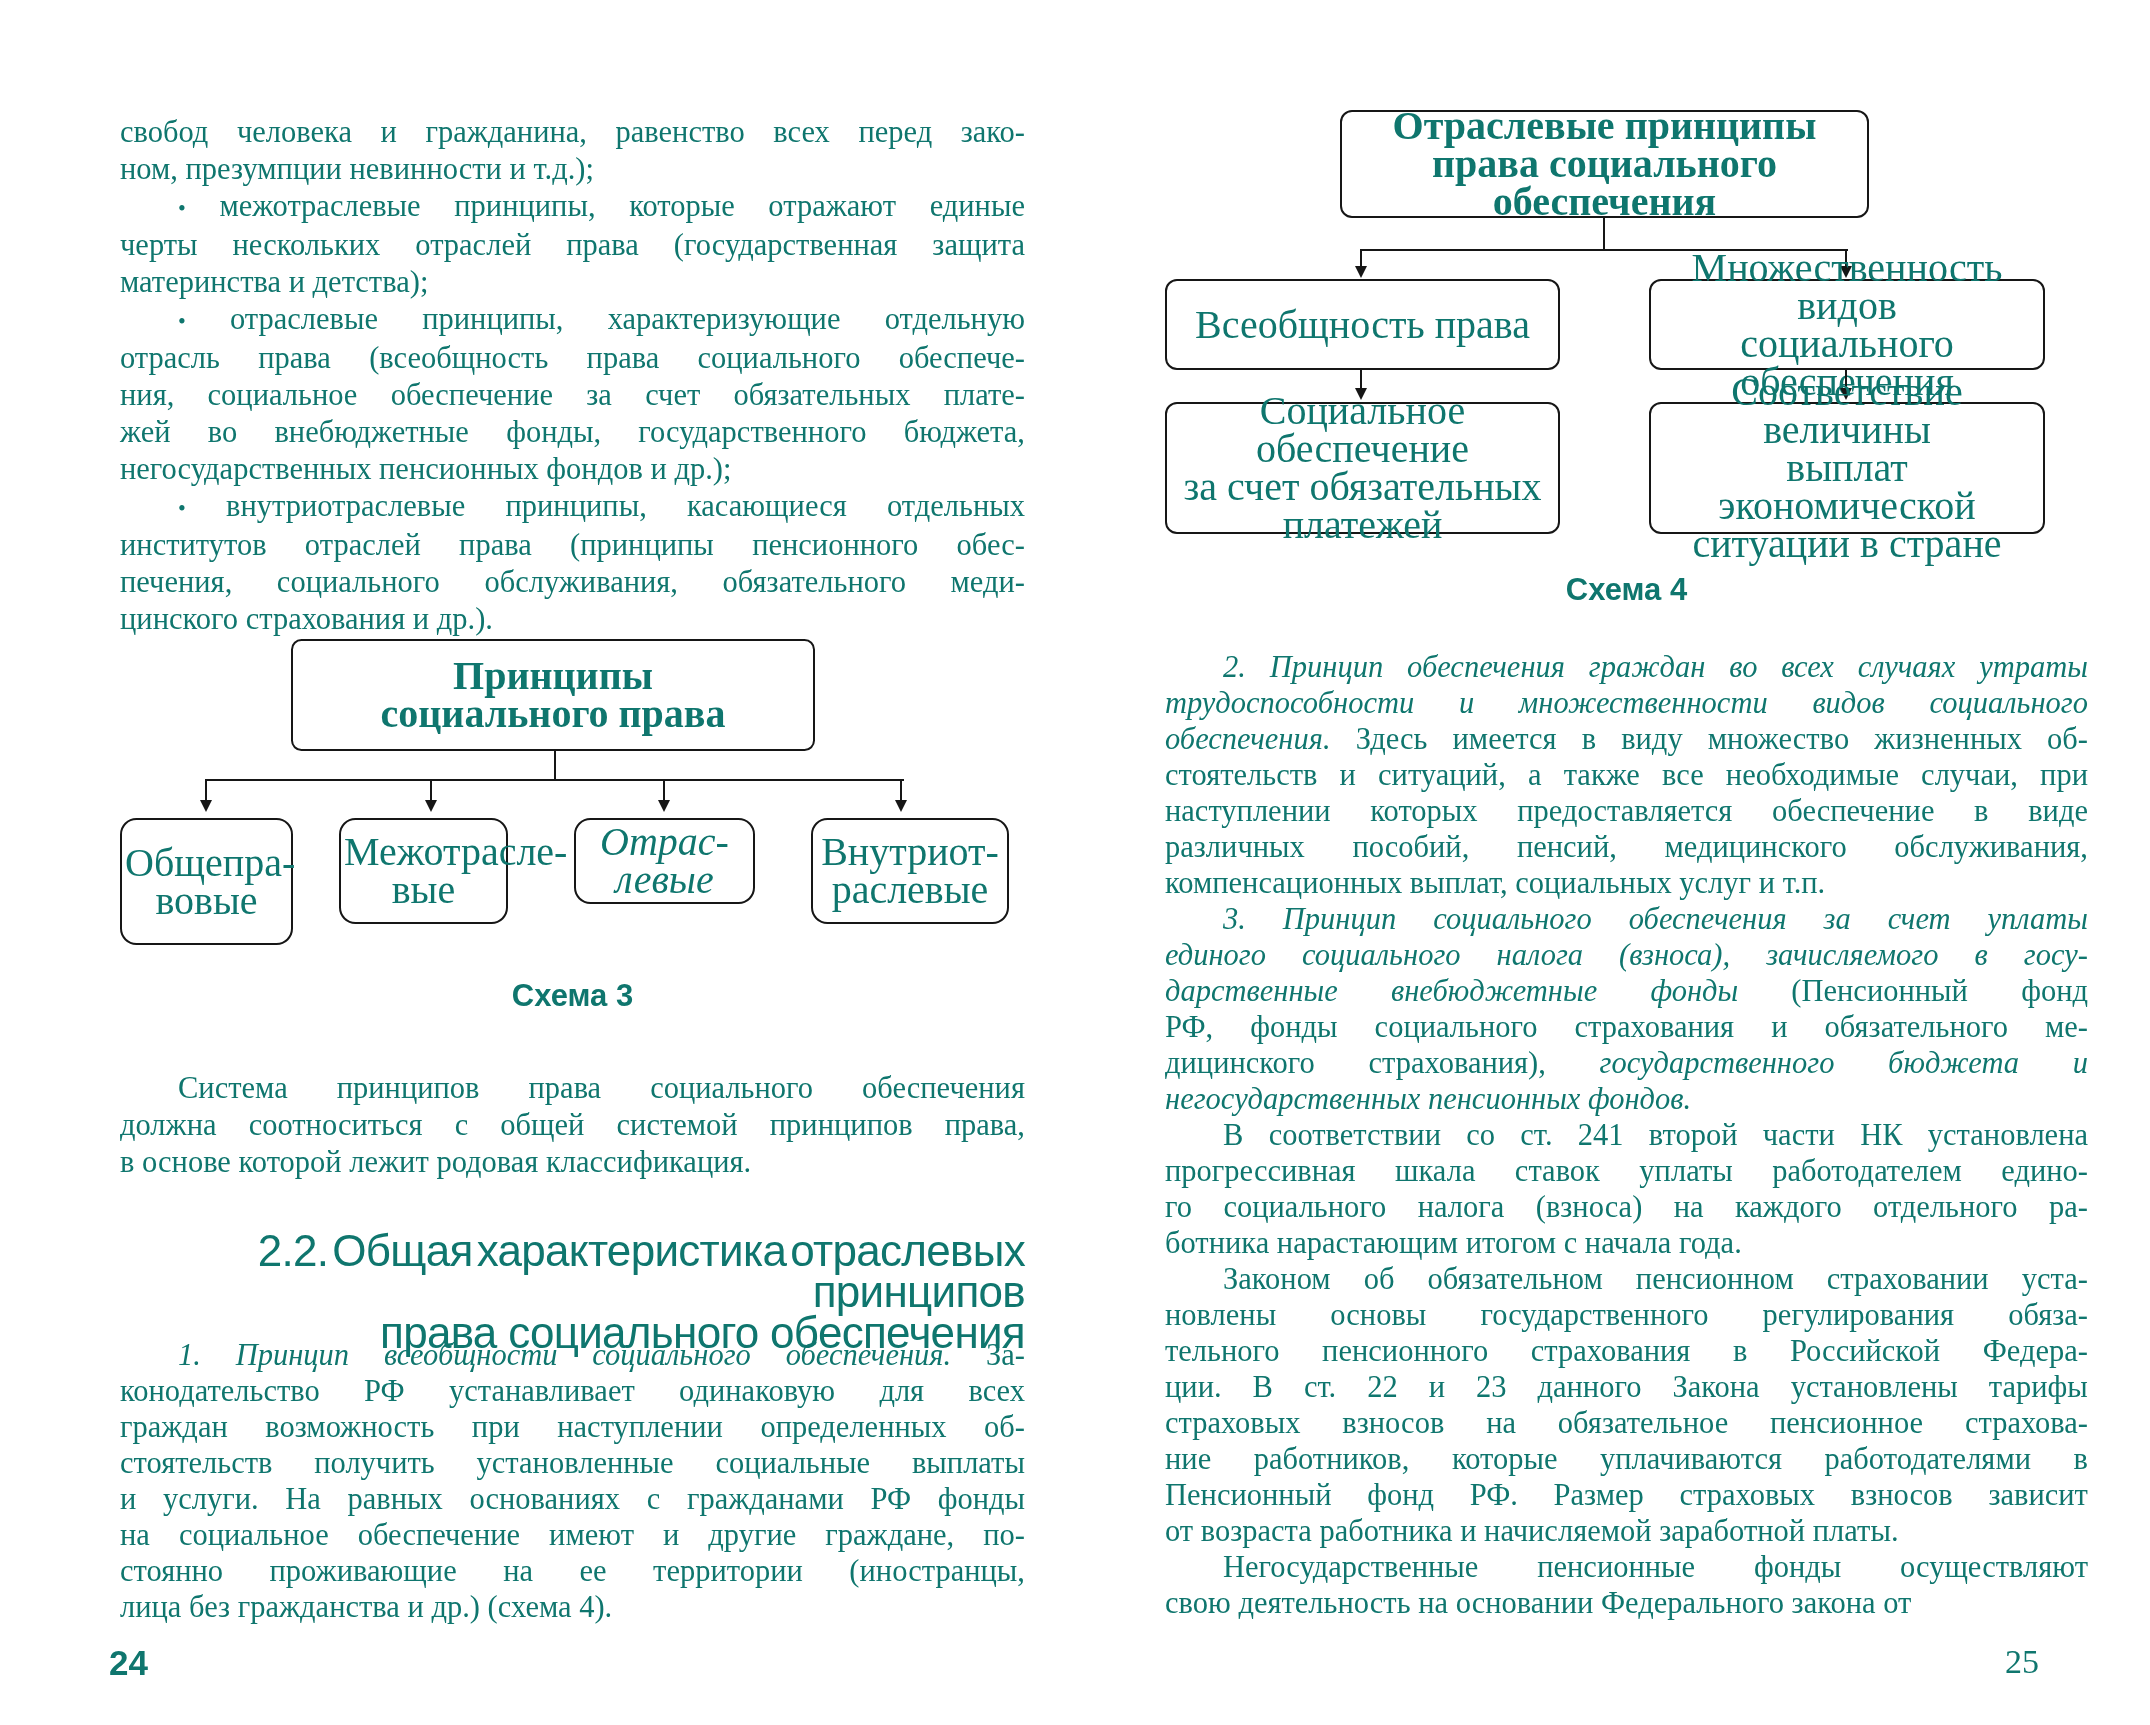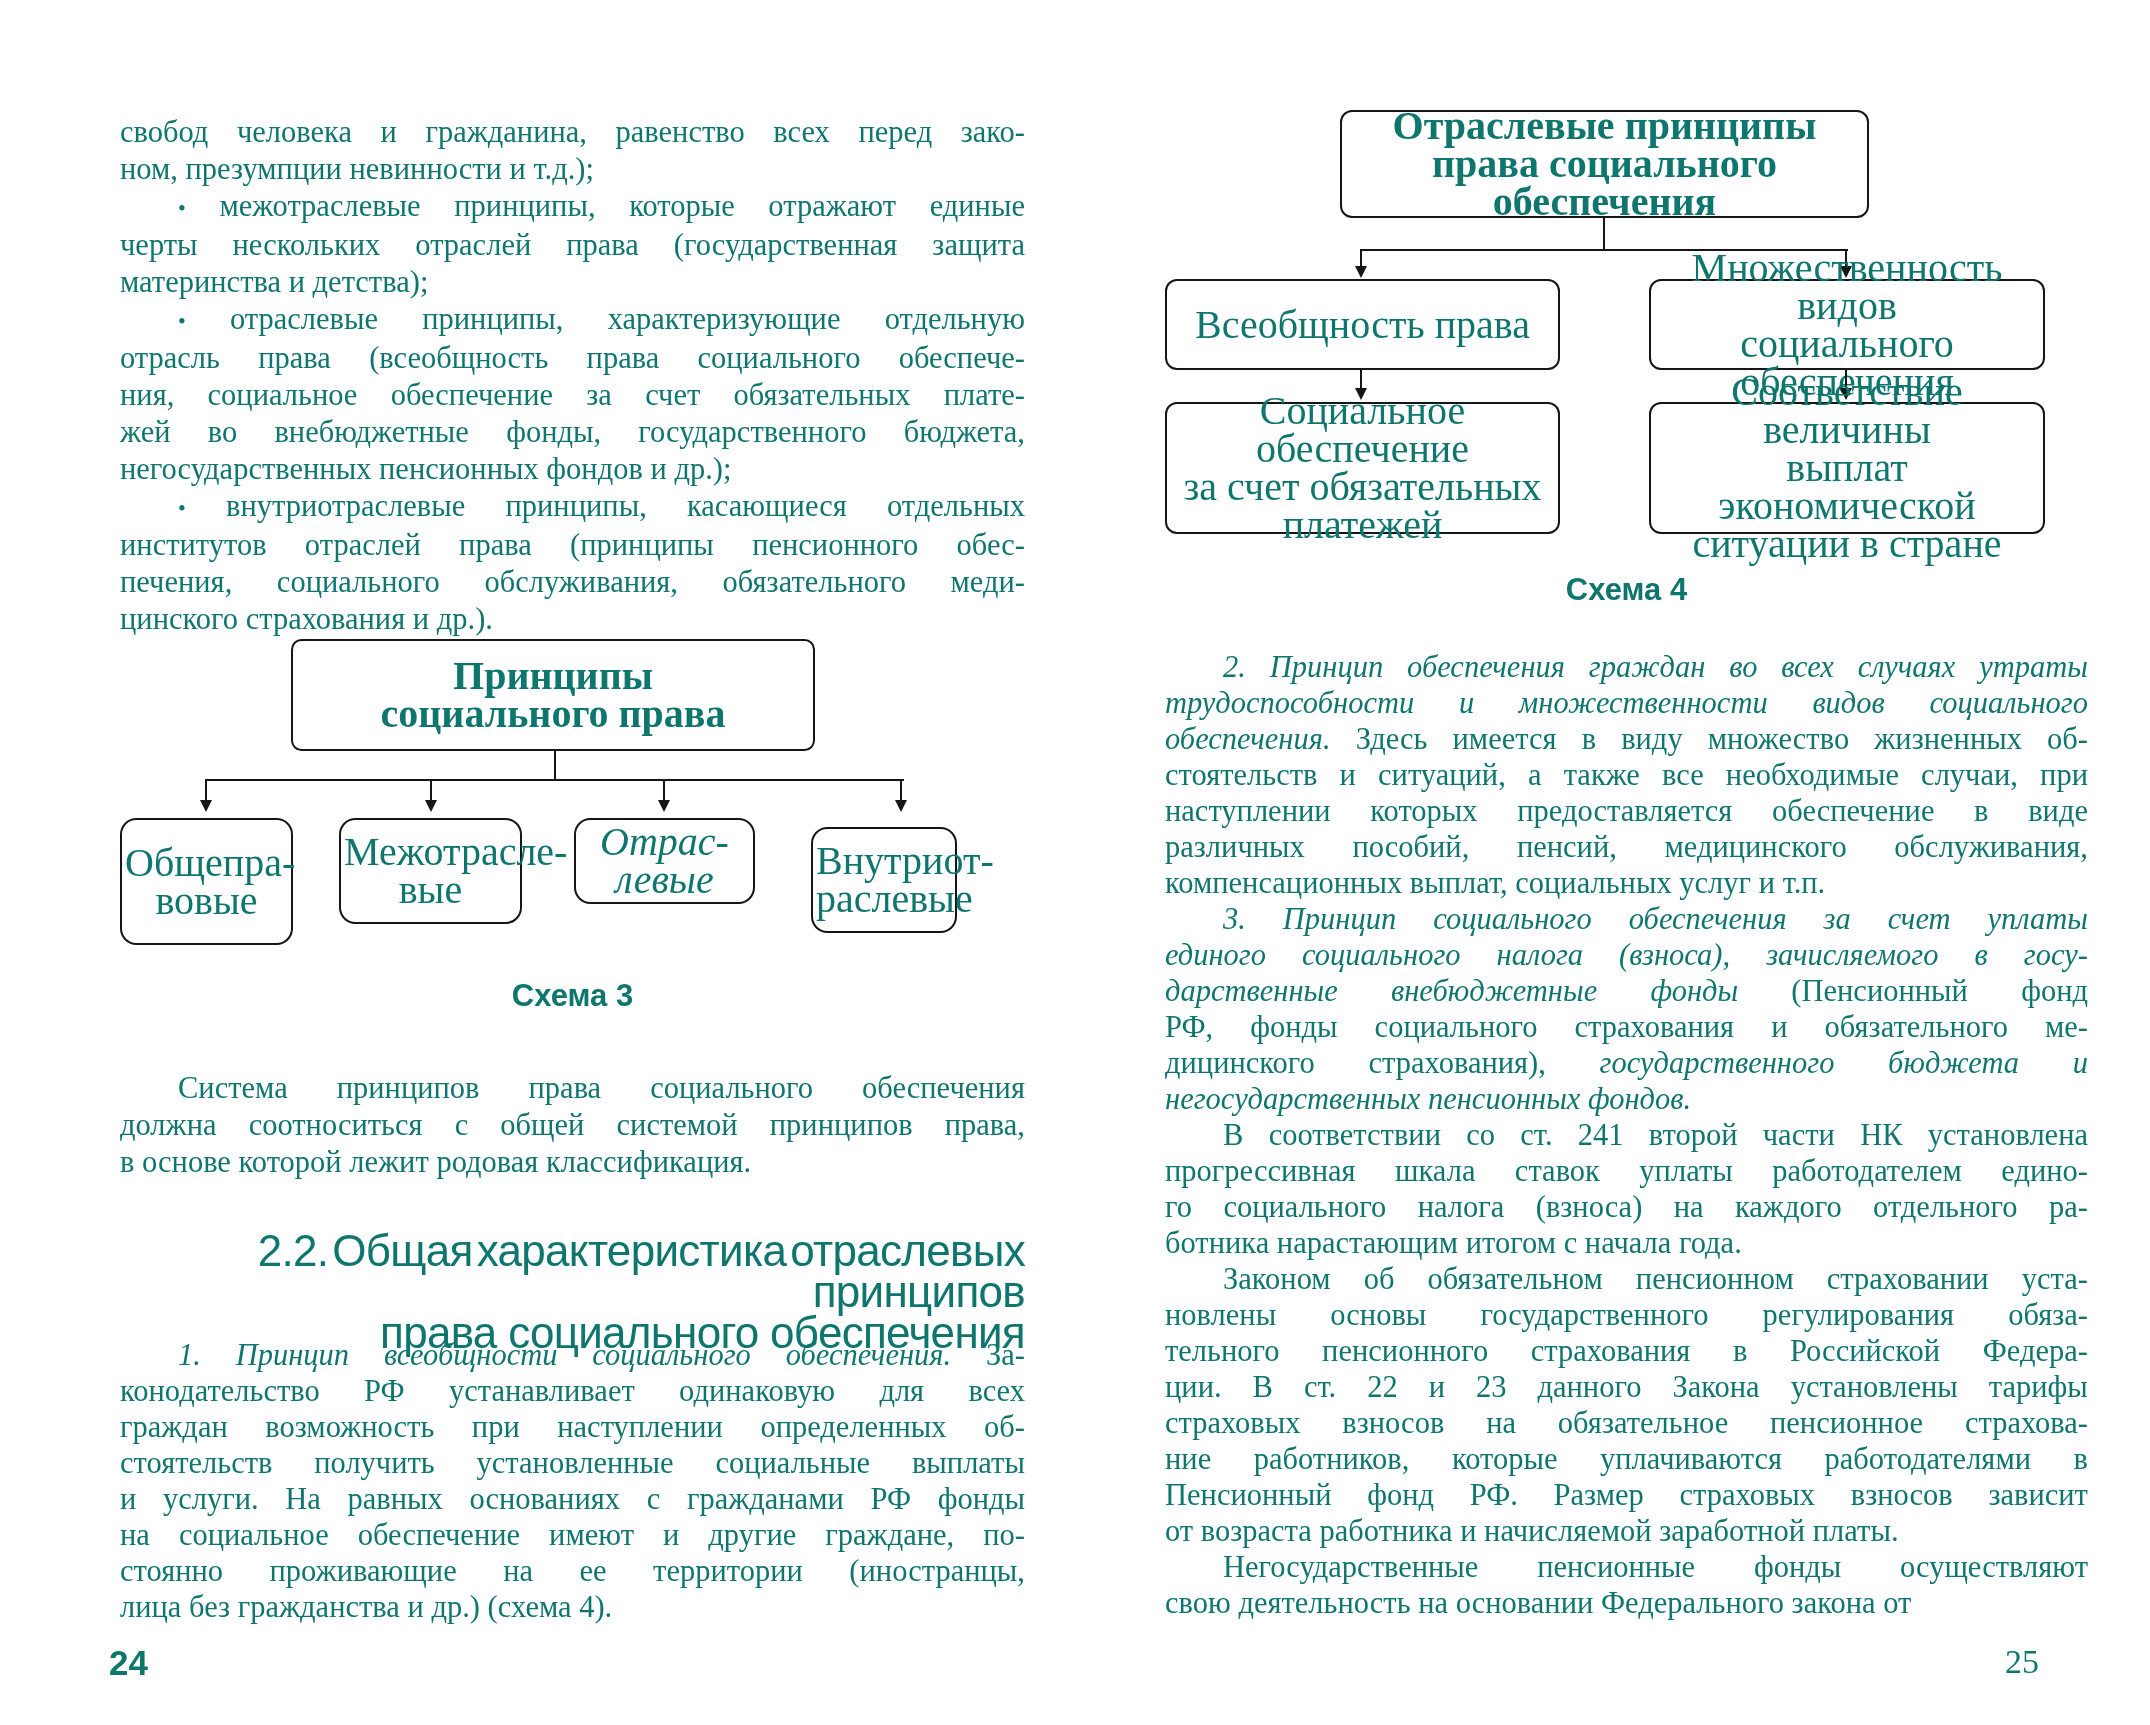--- a/index.html
+++ b/index.html
@@ -36,23 +36,23 @@
     font-family:"Liberation Sans",sans-serif;font-weight:700;font-size:31px;}
 
   
   #left-diagram{left:120px;top:639px;width:905px;height:395px;}
   #s3-top{left:171px;top:0;width:524px;height:112px;border-radius:10.4px;}
   #s3-vl{left:434px;top:112px;height:28px;}
   #s3-hl{left:86px;top:140px;width:698px;}
   .s3-drop{top:140px;height:22.3px;}
   .s3-ar{top:161px;}
   #s3-b1{left:0;top:179px;width:173px;height:127px;border-radius:16.4px;}
-  #s3-b2{left:219px;top:179px;width:183px;height:106px;border-radius:16.4px;}
+  #s3-b2{left:219px;top:179px;width:169px;height:106px;border-radius:16.4px;}
   #s3-b3{left:454px;top:179px;width:181px;height:86px;border-radius:16.4px;font-style:italic;}
-  #s3-b4{left:691px;top:179px;width:146px;height:106px;border-radius:16.4px;margin-top:9px;}
+  #s3-b4{left:691px;top:179px;width:198px;height:106px;border-radius:16.4px;}
   #s3-caption{top:339px;}
 
   
   #right-diagram{left:1165px;top:104px;width:923px;height:521px;}
   #s4-top{left:175px;top:6px;width:529px;height:108px;}
   #s4-vl{left:438px;top:114px;height:31px;}
   #s4-hl{left:196px;top:145px;width:487px;}
   .s4-drop1{top:145px;height:18px;}
   .s4-ar1{top:162px;}
   #s4-ml{left:0;top:175px;width:395px;height:91px;}

